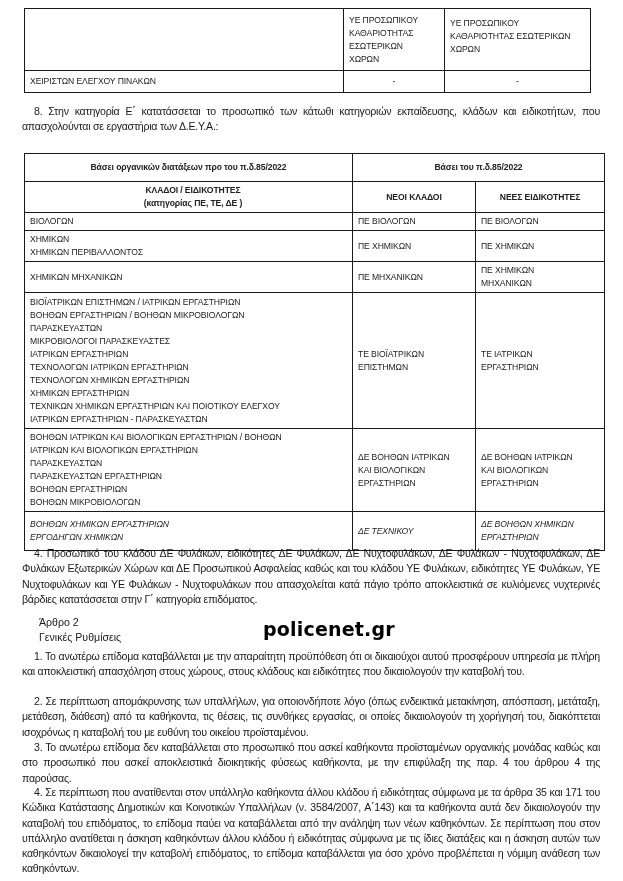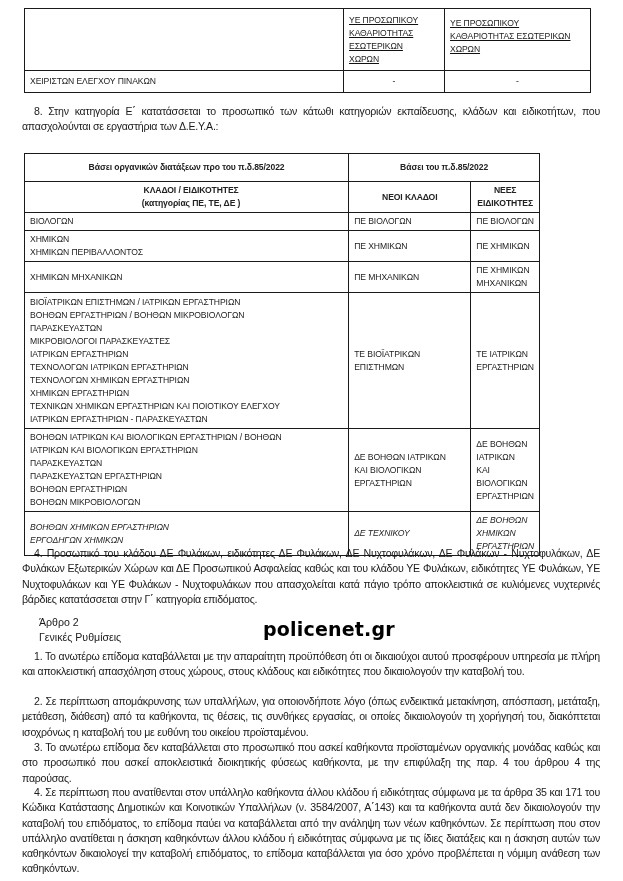--- a/index.html
+++ b/index.html
@@ -2,24 +2,24 @@
 <html><head>
 <meta charset="utf-8">
 <style>
   html, body { margin: 0; padding: 0; background: #ffffff; }
   body { width: 623px; height: 881px; position: relative; overflow: hidden; color: #111; }
   table { border-collapse: collapse; position: absolute; }
   td { border: 1.5px solid #1a1a1a; vertical-align: middle; font-family: "Liberation Sans", "DejaVu Sans", sans-serif; font-size: 8.6px; line-height: 13px; color: #222; padding: 2px 5px; letter-spacing: -0.1px; }
   #t1 { left: 24px; top: 8px; width: 567px; }
   #t1 td.c1 { width: 308px; }
   #t1 td.c2 { width: 90px; }
-  #t1 tr.r1 { height: 62px; text-decoration: underline; }
+  #t1 tr.r1 { height: 62px; }
   #t1 tr.r2 { height: 22px; }
   #t1 td.dash { text-align: center; }
-  #t2 { left: 24px; top: 153px; width: 516px; }
+  #t2 { left: 24px; top: 153px; width: 581px; }
   #t2 td.c1 { width: 308px; }
   #t2 td.c2 { width: 112px; }
   #t2 th, #t2 td.h { font-weight: bold; text-align: center; }
   #t2 tr.h1 { height: 28px; }
   #t2 tr.h2 { height: 28px; }
   #t2 tr.r-bio { height: 17px; }
   #t2 tr.r-chem { height: 27px; }
   #t2 tr.r-mech { height: 28px; }
   #t2 tr.r-big { height: 136px; }
   #t2 tr.r-aux { height: 81px; margin-top: 40px; }

